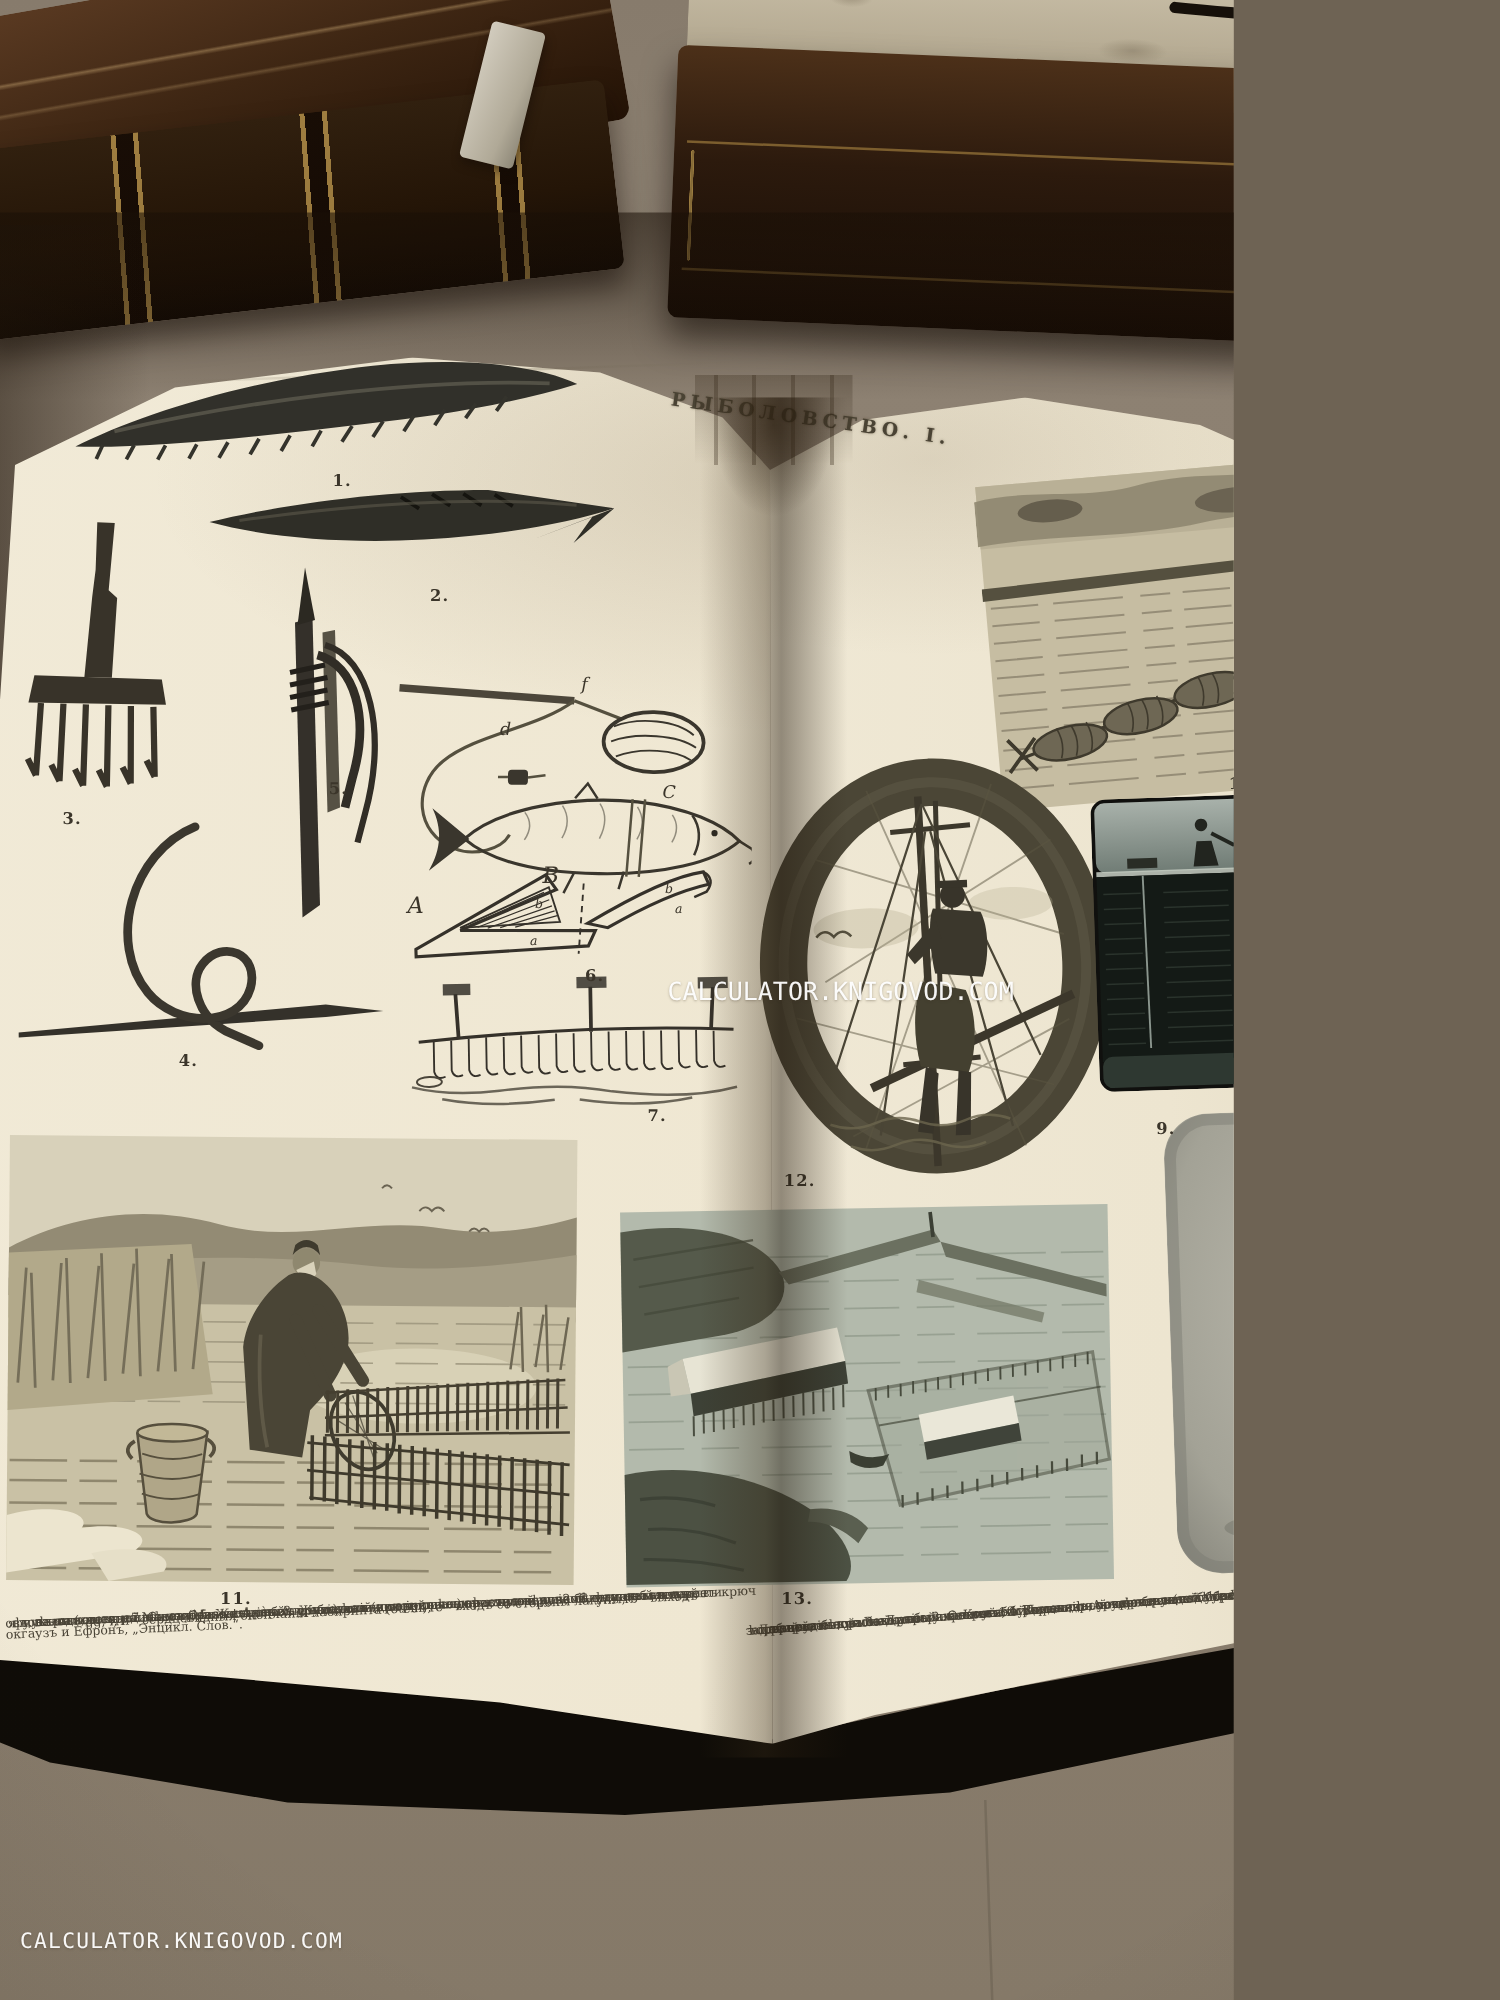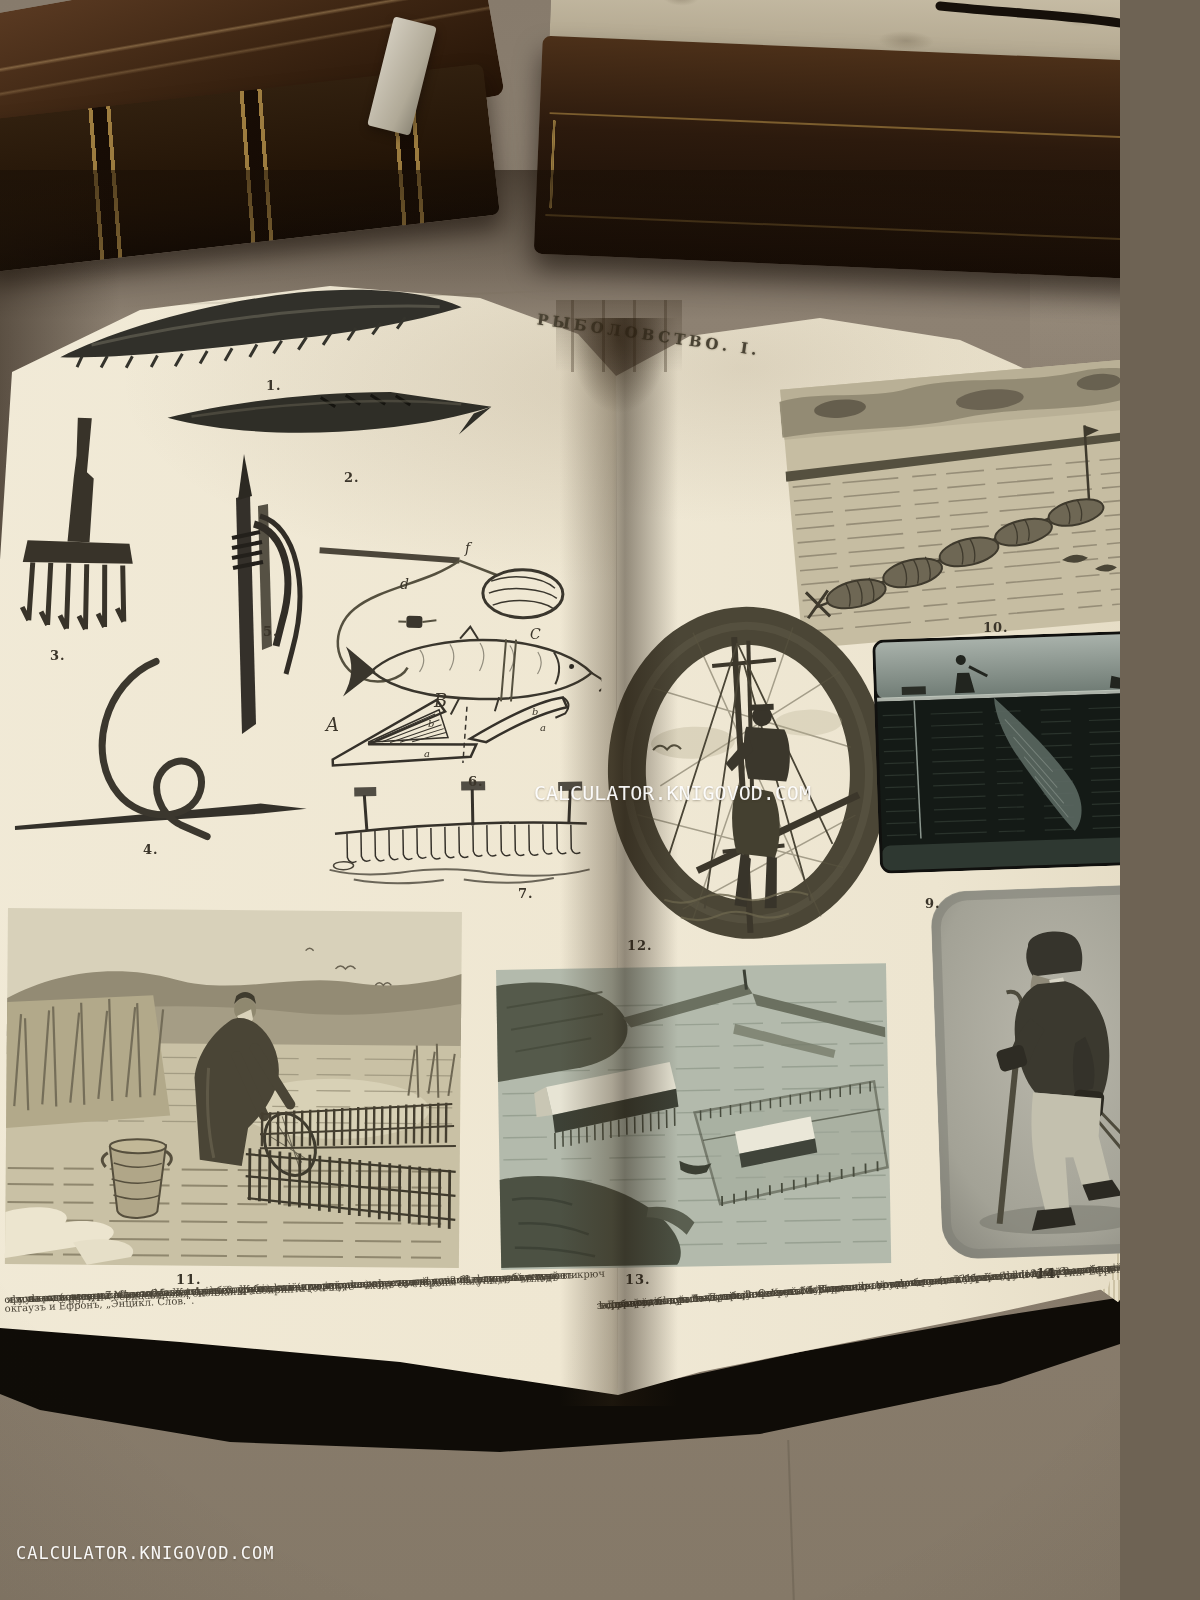--- a/index.html
+++ b/index.html
@@ -1,16 +1,16 @@
 <!DOCTYPE html>
 <html><head>
 <meta charset="utf-8">
 <style>
   html,body{margin:0;padding:0;background:#6e6354;}
-  #scene{position:relative;width:1120px;height:1600px;overflow:hidden;
+  #scene{position:relative;width:987px;height:1600px;overflow:hidden;
     font-family:"DejaVu Serif","Liberation Serif",serif;
     background:linear-gradient(180deg,#877b6c 0%,#8d8172 18%,#8b7f70 55%,#857968 100%);}
   #scene *{position:absolute;box-sizing:border-box;}
   
   .bg-topright{left:1030px;top:0;width:170px;height:460px;
     background:linear-gradient(180deg,rgba(205,194,174,.5),rgba(205,194,174,0) 85%);}
   .bg-topshadow{left:0;top:170px;width:1200px;height:150px;
     background:linear-gradient(180deg,rgba(25,15,6,.55),rgba(25,15,6,0));}
   .bg-leftshadow{left:0;top:180px;width:120px;height:700px;
     background:linear-gradient(90deg,rgba(30,20,10,.45),rgba(30,20,10,0));}

